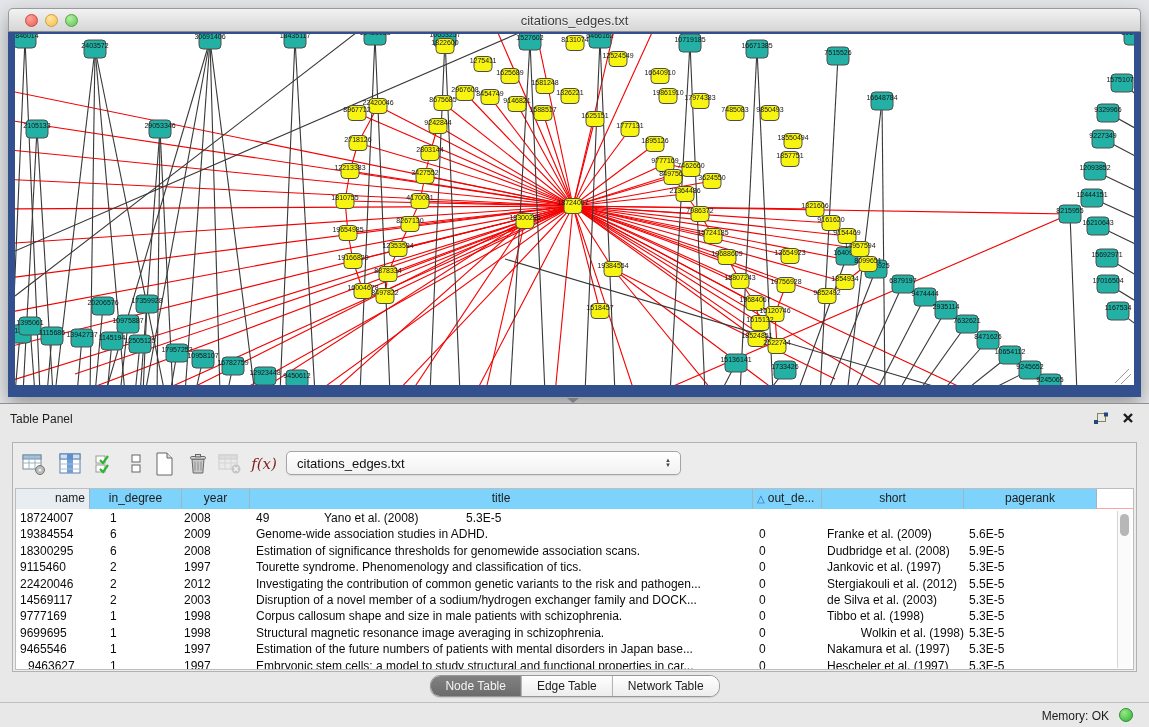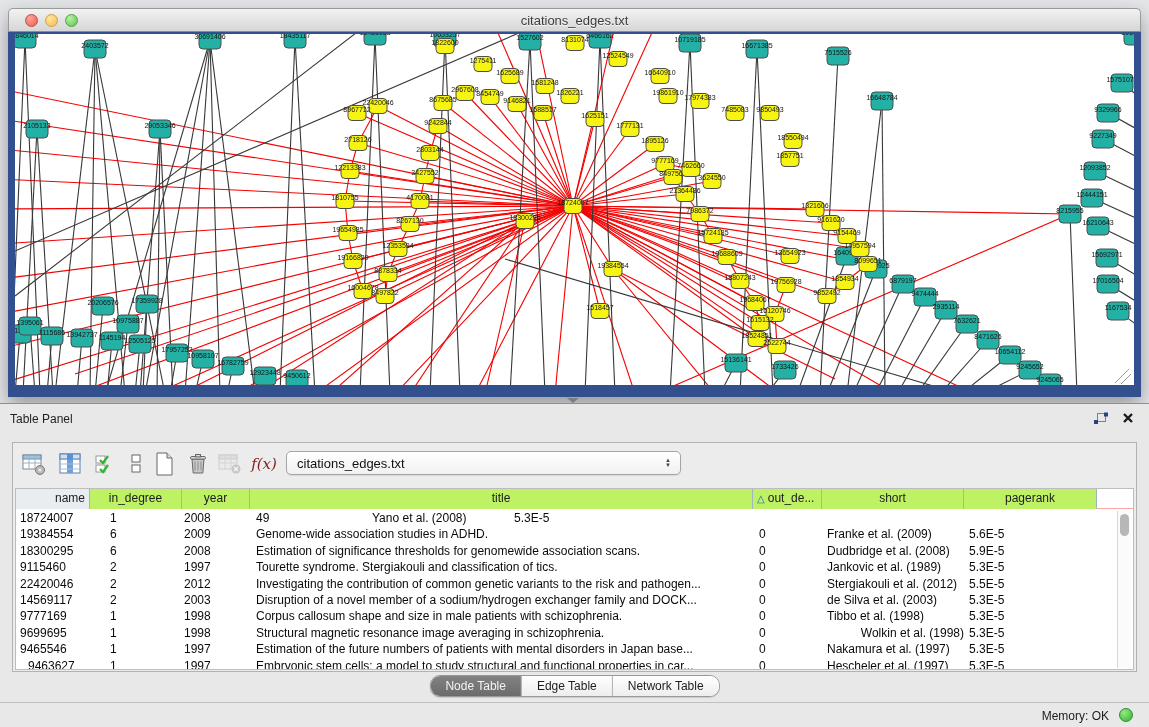--- a/index.html
+++ b/index.html
@@ -46,21 +46,21 @@
   .fx{font-family:"DejaVu Serif",serif;font-style:italic;font-size:15px;color:#7f1d1d;}
   .combo{position:absolute;left:273px;top:8px;width:395px;height:24px;border:1px solid #a5a5a5;border-radius:5px;
         background:linear-gradient(#ffffff,#f1f1f1);display:flex;align-items:center;
         box-shadow:inset 0 1px 1px rgba(255,255,255,.9),0 1px 1px rgba(0,0,0,.08);}
   .combo-text{font-size:13px;color:#111;padding-left:10px;flex:1;white-space:nowrap;overflow:hidden;}
   .combo-arrows{width:20px;text-align:center;color:#444;font-size:6px;line-height:5px;padding-right:4px;}
 
   .table-region{position:absolute;left:2px;top:45px;right:2px;bottom:1px;background:#fff;
         border:1px solid #bdbdbd;overflow:hidden;}
   .thead{display:flex;height:20px;border-bottom:1px solid #fca5a5;}
-  .th{height:20px;line-height:19px;font-size:12px;color:#1c1c1c;background:#bef264;
+  .th{height:20px;line-height:19px;font-size:12px;color:#1c1c1c;background:#7dd3fc;
         border-right:1px solid #9fb6c2;padding:0 4px;white-space:nowrap;overflow:hidden;}
   .th-name{background:#e7edf1;}
   .sort{color:#2a62b8;font-size:10px;margin-right:3px;}
   .tbody{position:absolute;left:0;top:21px;right:0;bottom:0;}
   .tr{display:flex;height:16.4px;background:#fff;}
   .td{font-size:12px;color:#0a0a0a;line-height:16px;white-space:nowrap;overflow:hidden;}
   .vscroll{position:absolute;right:2px;top:22px;width:14px;bottom:1px;background:#fbfbfb;
         border-left:1px solid #d6d6d6;}
   .vthumb{position:absolute;left:2px;top:3px;width:9px;height:22px;border-radius:5px;background:#b7b7b7;}
 
@@ -620,21 +620,21 @@
           <div class="th" style="width: 69px; text-align: left;"><span class="sort">△</span><span>out_de...</span></div>
           <div class="th" style="width: 142px; text-align: center;"><span>short</span></div>
           <div class="th" style="width: 133px; text-align: center;"><span>pagerank</span></div>
         </div>
       <div class="tbody" id="tbody">
           <div class="tr">
             <div class="td" style="width: 74px; padding-left: 4px;">18724007</div>
             <div class="td" style="width: 92px; padding-left: 20px;">1</div>
             <div class="td" style="width: 68px; padding-left: 2px;">2008</div>
             <div class="td" style="width: 69px; padding-left: 6px;">49</div>
-            <div class="td" style="width: 142px; padding-left: 5px; margin-left: 48px;">Yano et al. (2008)</div>
+            <div class="td" style="width: 142px; padding-left: 5px;">Yano et al. (2008)</div>
             <div class="td" style="width: 133px; padding-left: 5px;">5.3E-5</div>
           </div>
           <div class="tr">
             <div class="td" style="width: 74px; padding-left: 4px;">19384554</div>
             <div class="td" style="width: 92px; padding-left: 20px;">6</div>
             <div class="td" style="width: 68px; padding-left: 2px;">2009</div>
             <div class="td" style="width: 503px; padding-left: 6px;">Genome-wide association studies in ADHD.</div>
             <div class="td" style="width: 69px; padding-left: 6px;">0</div>
             <div class="td" style="width: 142px; padding-left: 5px;">Franke et al. (2009)</div>
             <div class="td" style="width: 133px; padding-left: 5px;">5.6E-5</div>
@@ -645,23 +645,23 @@
             <div class="td" style="width: 68px; padding-left: 2px;">2008</div>
             <div class="td" style="width: 503px; padding-left: 6px;">Estimation of significance thresholds for genomewide association scans.</div>
             <div class="td" style="width: 69px; padding-left: 6px;">0</div>
             <div class="td" style="width: 142px; padding-left: 5px;">Dudbridge et al. (2008)</div>
             <div class="td" style="width: 133px; padding-left: 5px;">5.9E-5</div>
           </div>
           <div class="tr">
             <div class="td" style="width: 74px; padding-left: 4px;">9115460</div>
             <div class="td" style="width: 92px; padding-left: 20px;">2</div>
             <div class="td" style="width: 68px; padding-left: 2px;">1997</div>
-            <div class="td" style="width: 503px; padding-left: 6px;">Tourette syndrome. Stergiakouli and classification of tics.</div>
-            <div class="td" style="width: 69px; padding-left: 6px;">0</div>
-            <div class="td" style="width: 142px; padding-left: 5px;">Jankovic et al. (1989)</div>
+            <div class="td" style="width: 503px; padding-left: 6px;">Tourette syndrome. Phenomenology and classification of tics.</div>
+            <div class="td" style="width: 69px; padding-left: 6px;">0</div>
+            <div class="td" style="width: 142px; padding-left: 5px;">Jankovic et al. (1997)</div>
             <div class="td" style="width: 133px; padding-left: 5px;">5.3E-5</div>
           </div>
           <div class="tr">
             <div class="td" style="width: 74px; padding-left: 4px;">22420046</div>
             <div class="td" style="width: 92px; padding-left: 20px;">2</div>
             <div class="td" style="width: 68px; padding-left: 2px;">2012</div>
             <div class="td" style="width: 503px; padding-left: 6px;">Investigating the contribution of common genetic variants to the risk and pathogen...</div>
             <div class="td" style="width: 69px; padding-left: 6px;">0</div>
             <div class="td" style="width: 142px; padding-left: 5px;">Stergiakouli et al. (2012)</div>
             <div class="td" style="width: 133px; padding-left: 5px;">5.5E-5</div>

